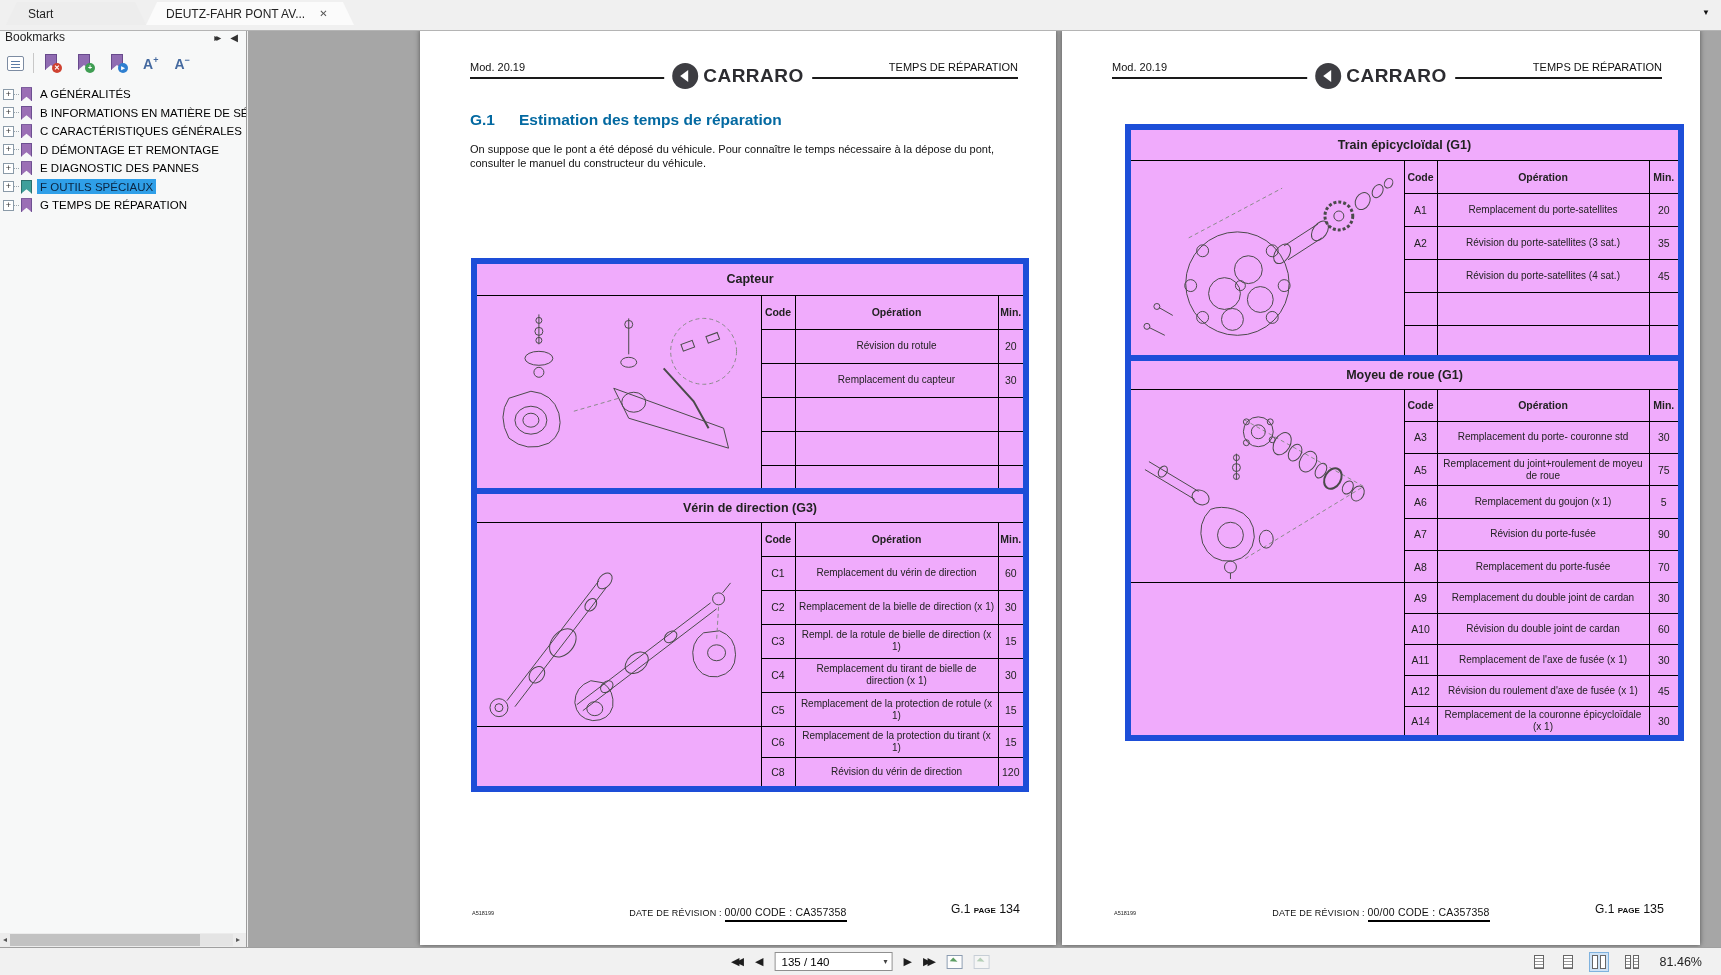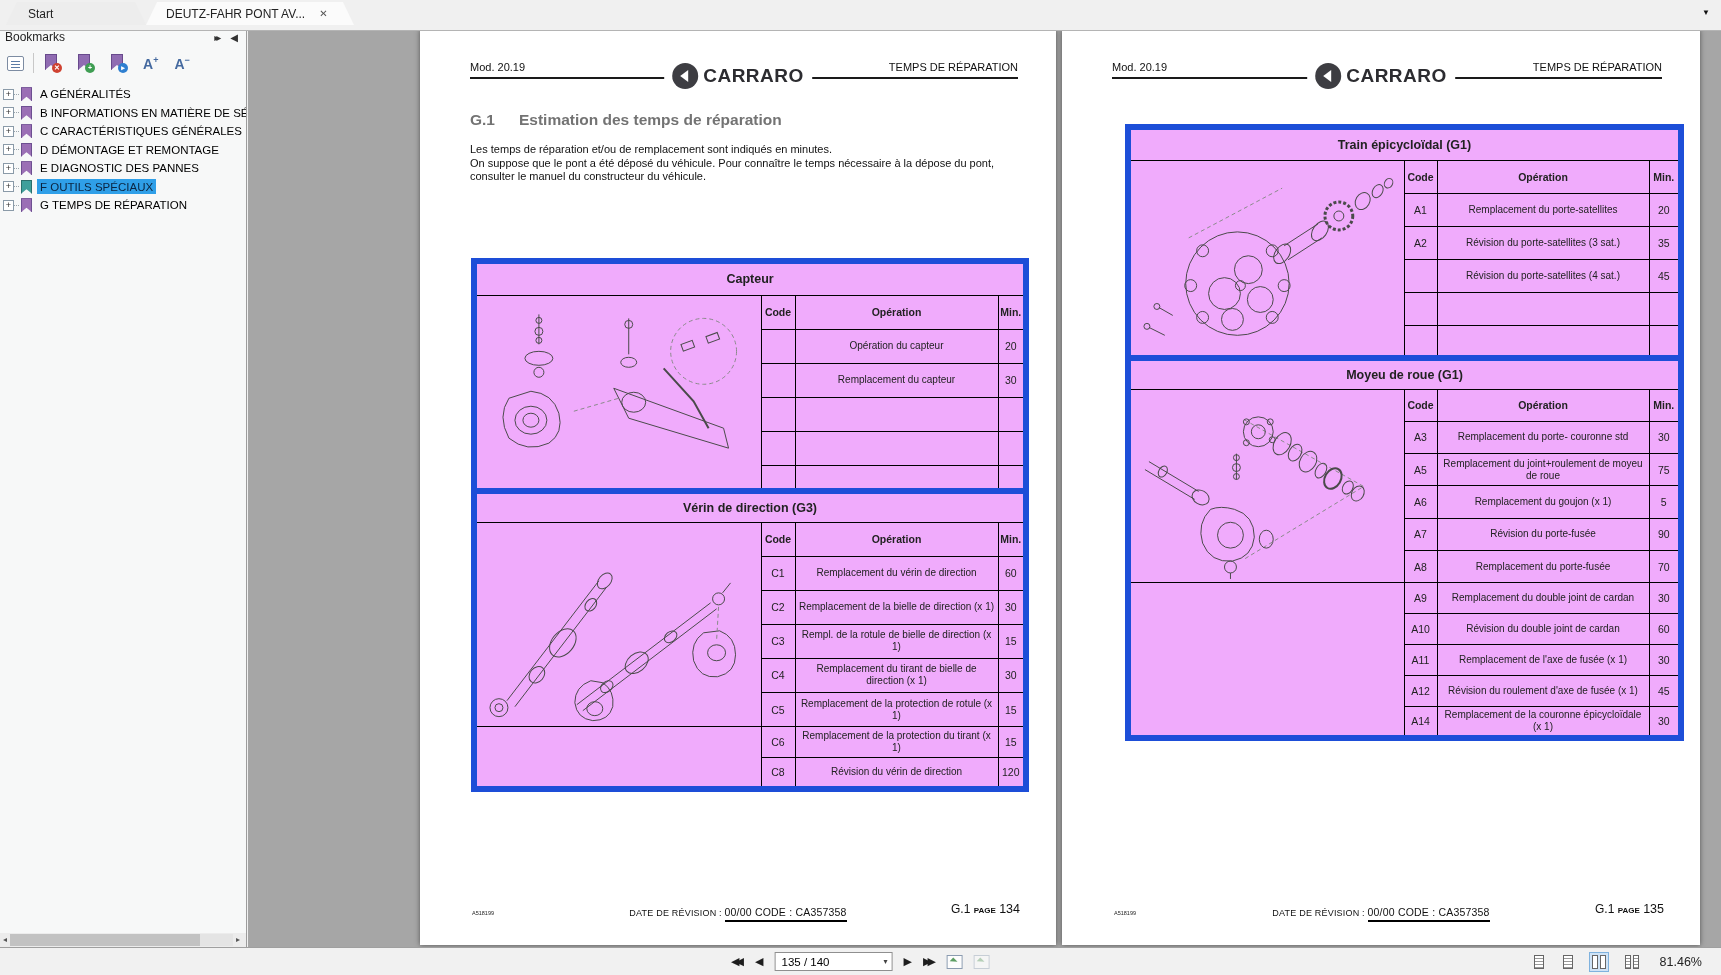--- a/index.html
+++ b/index.html
@@ -58,21 +58,21 @@
   #page-right { left:814px; width:638px; }
 
   .hdr-mod { position:absolute; top:31px; left:50px; font-size:11px; color:#111; }
   .hdr-sect { position:absolute; top:31px; right:38px; font-size:11px; color:#111; }
   .hdr-rule { position:absolute; top:47px; left:50px; right:38px; border-bottom:2px solid #1a1a1a; }
   .logo { position:absolute; top:33px; left:50%; transform:translateX(-50%); display:flex; align-items:center; background:#fff; padding:0 8px; }
   .logo-circle { width:26px; height:26px; border-radius:50%; background:#3d3d42; display:flex; align-items:center; justify-content:center; flex:none; }
   .logo-arrow { width:0; height:0; border-top:6px solid transparent; border-bottom:6px solid transparent; border-right:8px solid #fff; margin-right:3px; }
   .logo-text { font-size:19px; font-weight:bold; letter-spacing:.5px; color:#2c2c30; margin-left:5px; }
 
-  .g-heading { position:absolute; top:81px; left:50px; font-size:15.5px; font-weight:bold; color:#737373; }
+  .g-heading { position:absolute; top:81px; left:50px; font-size:15.5px; font-weight:bold; color:#0369a1; }
   .g-heading .num { margin-right:24px; }
   .paras { position:absolute; top:113px; left:50px; width:560px; font-size:11px; line-height:13.6px; color:#111; }
 
   
   .dtable { position:absolute; border-collapse:collapse; table-layout:fixed; background:#f0abfc; border:6px solid #1d4ed8; }
   .dtable td, .dtable th { border:1.5px solid #000; overflow:hidden; }
   .title-row td { height:24px; font-weight:bold; font-size:12.5px; text-align:center; }
   .hdr-row th { height:22px; font-size:10.5px; text-align:center;margin-top:47px; }
   .code-col { text-align:center; font-size:10.5px; }
   .op-col { text-align:center; font-size:10px; line-height:1.2; padding:1px 2px; }
@@ -222,21 +222,20 @@
       <span class="logo-circle">
           <span class="logo-arrow"></span>
         </span>
       <span class="logo-text">CARRARO</span>
     </div>
 
     <div class="g-heading">
       <span class="num">G.1</span><span>Estimation des temps de réparation</span>
     </div>
     <div class="paras">
-      <div>Les temps de réparation et/ou de remplacement sont indiqués en minutes.</div>
       <div>On suppose que le pont a été déposé du véhicule. Pour connaître le temps nécessaire à la dépose du pont, consulter le manuel du constructeur du véhicule.</div>
     </div>
 
     <table class="dtable" id="capteur-table">
       <colgroup>
           <col style="width:287px">
           <col style="width:34px">
           <col style="width:203px">
           <col style="width:28px">
         </colgroup>
@@ -267,21 +266,21 @@
               <polyline points="185,62 215,95 230,122" style="stroke-width:2"></polyline>
               <line x1="95" y1="105" x2="140" y2="92" class="dash"></line>
             </svg>
           </td>
           <th>Code</th>
           <th>Opération</th>
           <th>Min.</th>
         </tr>
       <tr>
             <td class="code-col"></td>
-            <td class="op-col">Opération du capteur</td>
+            <td class="op-col">Révision du rotule</td>
             <td class="min-col">20</td>
           </tr>
           <tr>
             <td class="code-col"></td>
             <td class="op-col">Remplacement du capteur</td>
             <td class="min-col">30</td>
           </tr>
           <tr>
             <td class="code-col"></td>
             <td class="op-col"></td>

